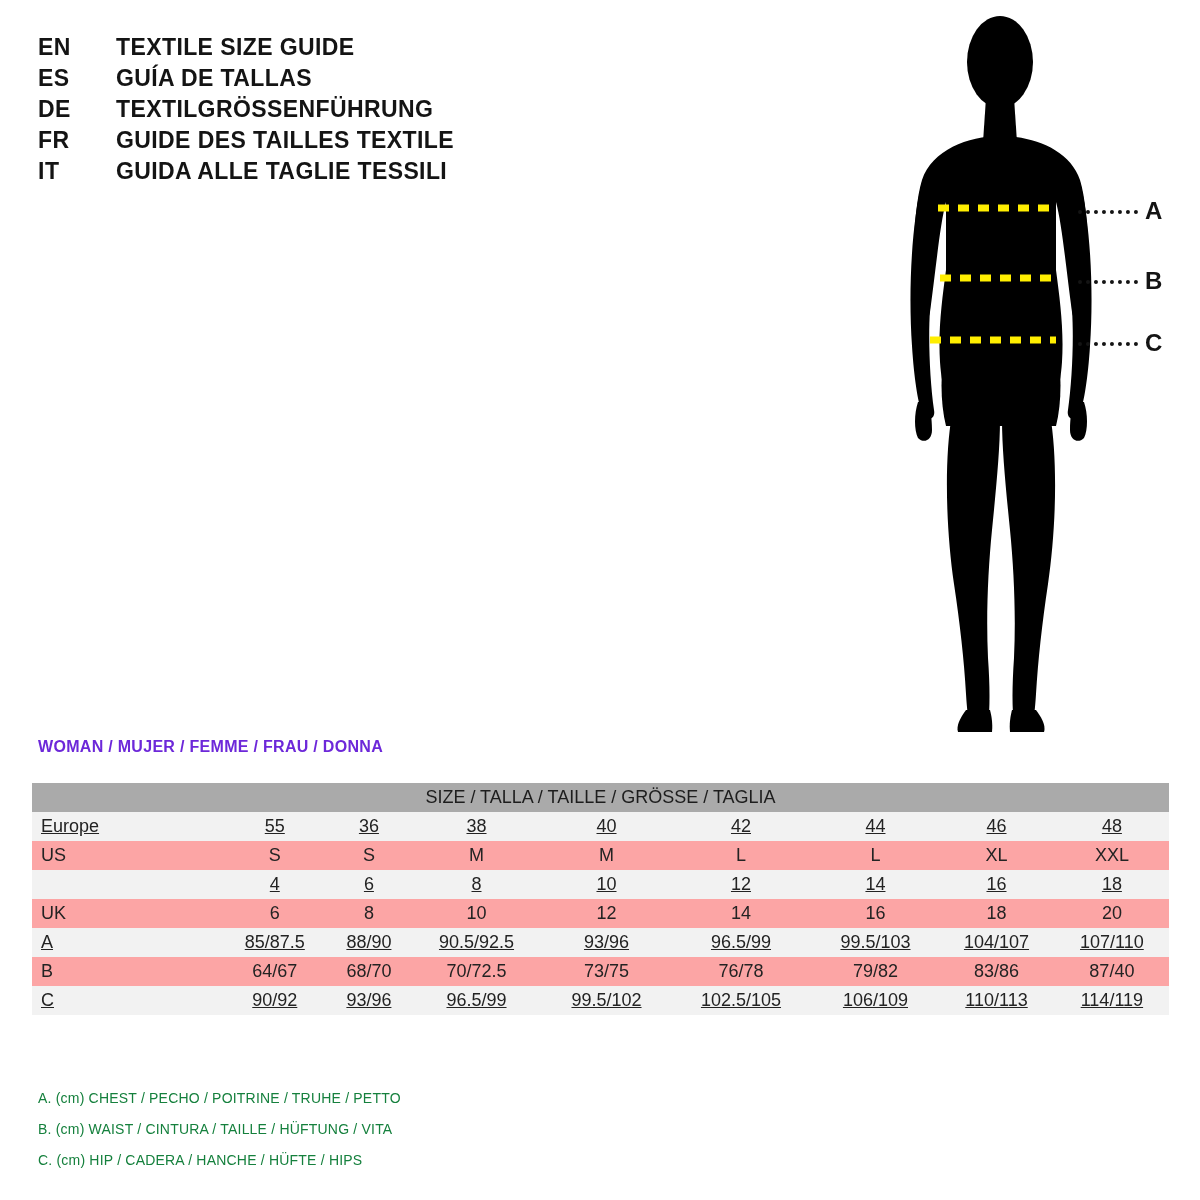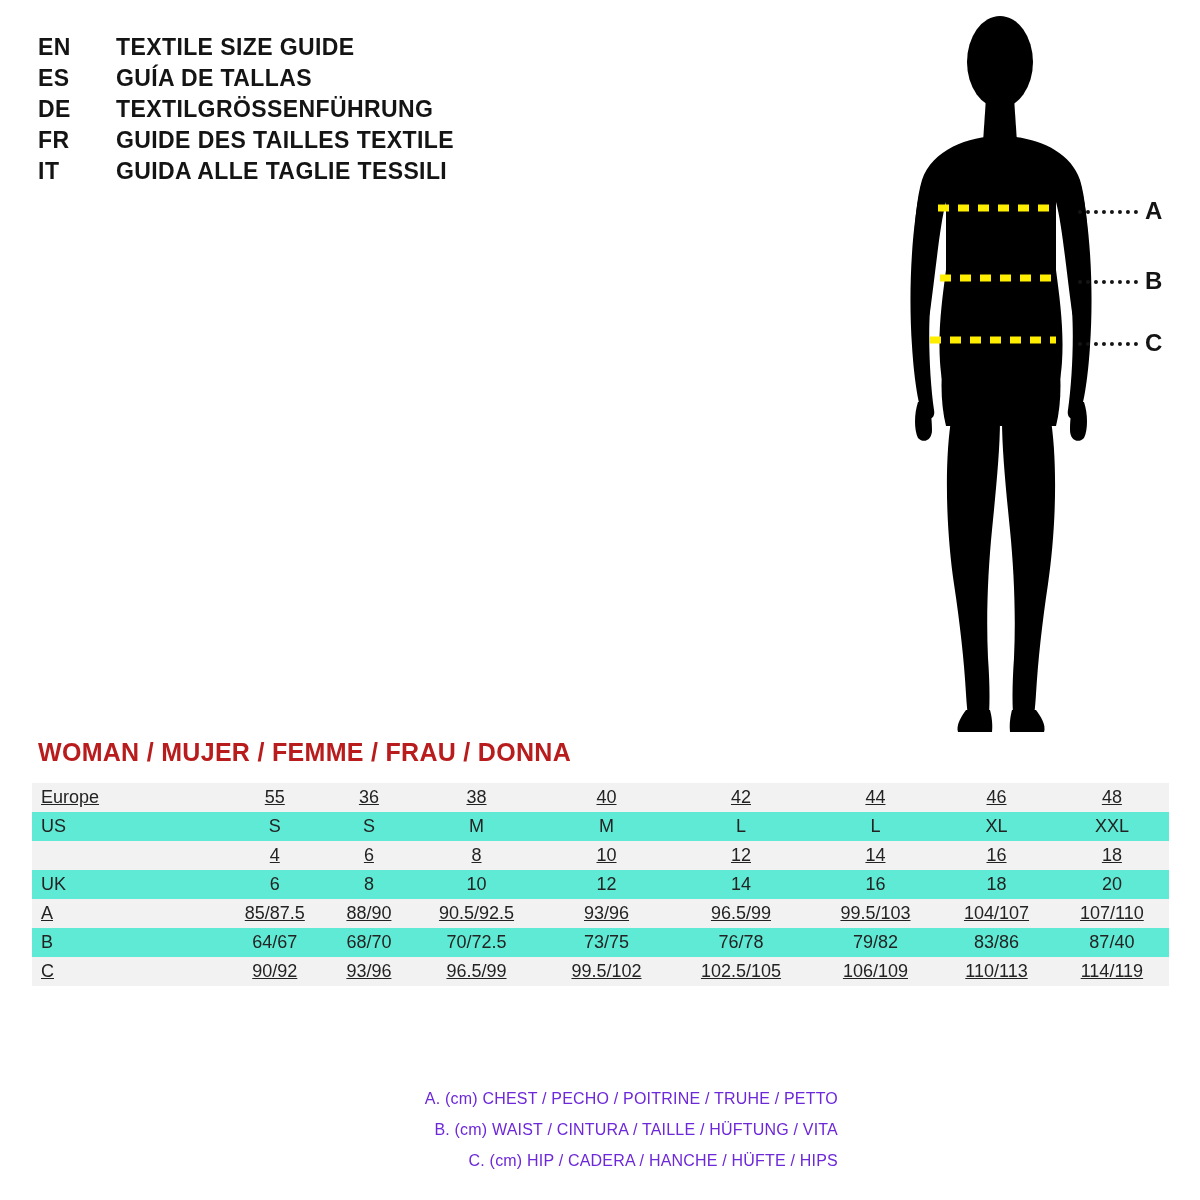--- a/index.html
+++ b/index.html
@@ -67,24 +67,24 @@
     position: absolute;
     height: 0;
     border-top: 4px dotted #141414;
   }
 
   
   #section-heading {
     position: absolute;
     left: 38px;
     top: 738px;
-    font-size: 25px;
+    font-size: 16px;
     font-weight: bold;
     letter-spacing: 0.3px;
-    color: #b91c1c;
+    color: #6d28d9;
   }
 
   
   #size-table {
     position: absolute;
     left: 32px;
     top: 783px;
     width: 1137px;
     border-collapse: collapse;
     font-size: 18px;
@@ -104,36 +104,35 @@
   }
   .row-header-band td {
     background: #aaaaaa;
     text-align: left;
     padding-left: 9px;
     font-size: 18px;
     color: #1d1d1d;
     height: 30px;
   }
   .row-light td { background: #f2f2f2; text-decoration: underline; }
-  .row-dark td  { background: #5eead4; }
+  .row-dark td  { background: #fca5a5; }
 
   
   #footnotes {
     position: absolute;
     left: 38px;
     top: 1090px;
     width: 800px;
   }
   .footnote {
-    font-size: 16px;
+    font-size: 14px;
     letter-spacing: 0.2px;
-    color: #6d28d9;
+    color: #15803d;
     height: 31px;
     white-space: nowrap;
-    text-align: right;
   }
 </style>
 </head>
 <body>
 
 <div id="title-block">
   <div class="title-row">
     <span class="title-lang">EN</span>
     <span class="title-text">TEXTILE SIZE GUIDE</span>
   </div>
@@ -234,20 +233,23 @@
 
   <div class="marker-label" style="left:285px; top:187px;">A</div>
   <div class="marker-label" style="left:285px; top:257px;">B</div>
   <div class="marker-label" style="left:285px; top:319px;">C</div>
 </div>
 
 <div id="section-heading">WOMAN / MUJER / FEMME / FRAU / DONNA</div>
 
 <table id="size-table">
   <tbody>
+    <tr class="row-header-band">
+      <td colspan="9">SIZE / TALLA / TAILLE / GRÖSSE / TAGLIA</td>
+    </tr>
 
     <tr class="row-light">
       <td class="rowhead">Europe</td>
       <td>55</td>
       <td>36</td>
       <td>38</td>
       <td>40</td>
       <td>42</td>
       <td>44</td>
       <td>46</td>

